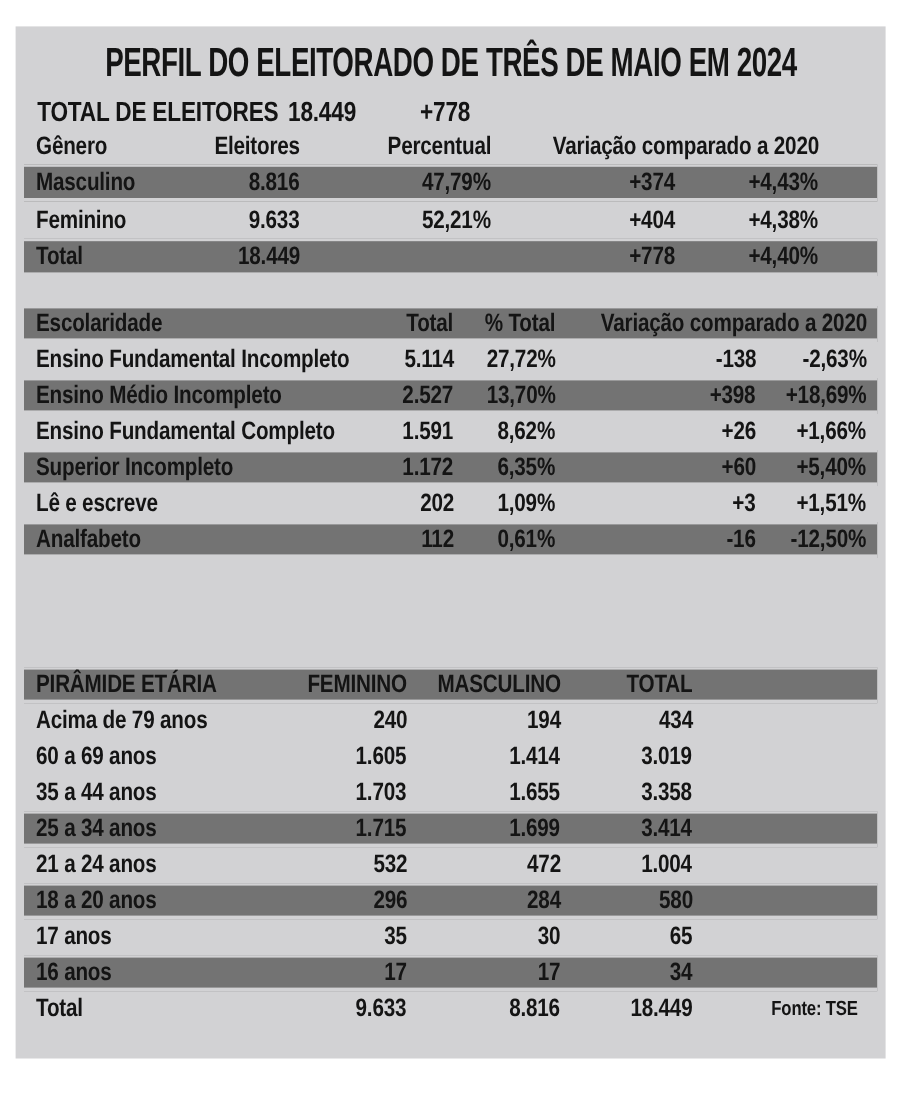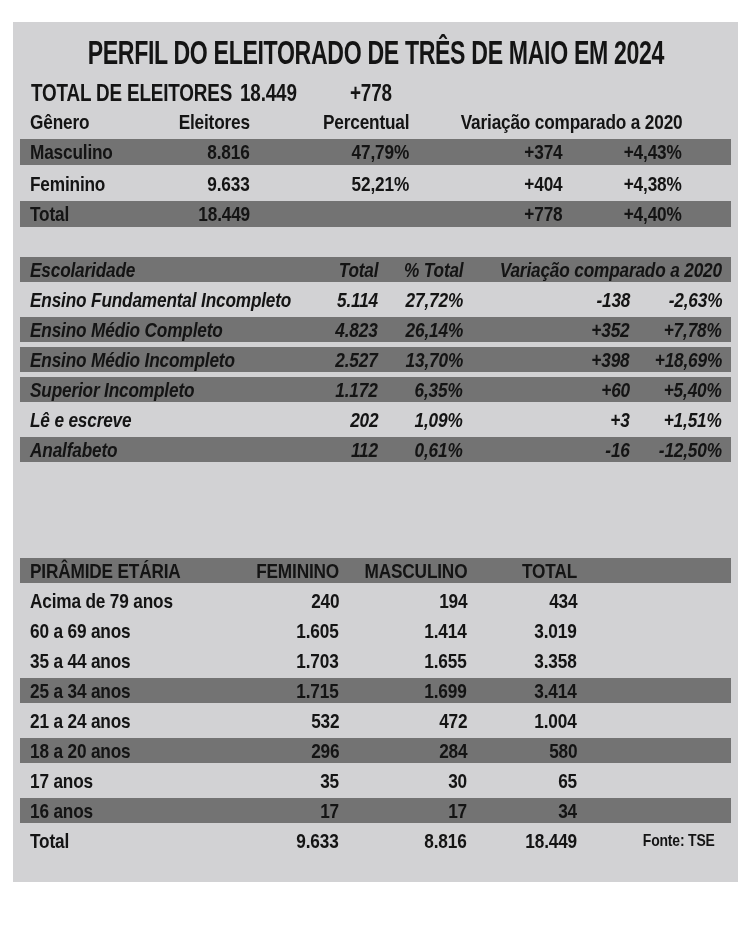--- a/index.html
+++ b/index.html
@@ -8,21 +8,21 @@
   .panel { position:absolute; left:13px; top:22px; width:725px; height:900px; background:#d2d2d4; }
 
   .title-row { position:absolute; left:0; right:0; top:8px; height:44px; display:flex; justify-content:center; align-items:center; }
   .title-row span { font-size:34px; font-weight:700; white-space:nowrap; transform:scaleX(0.68); letter-spacing:-0.5px; }
 
   .total-row { position:absolute; left:0; right:0; top:56px; height:30px;text-align:right; }
   .total-row .cell { font-size:23px; }
 
   .tbl { position:absolute; left:7px; width:711px; }
   #t1 { top:84px; }
-  #t2 { top:233px;font-style:italic; }
+  #t2 { top:233px; }
   #t3 { top:534px; }
 
   .row { position:relative; height:31px; }
   .r30 { height:30px; }
   .row.band { background:#737373; border-top:2px solid #d2d2d4; border-bottom:3px solid #d2d2d4; }
 
   .cell { position:absolute; top:0; height:100%; display:flex; align-items:center;
           white-space:nowrap; font-size:21px; font-weight:700; letter-spacing:-0.2px; }
   .cl { transform:scaleX(0.82); transform-origin:left center; }
   .cr { transform:scaleX(0.82); transform-origin:right center; justify-content:flex-end; }
@@ -88,33 +88,33 @@
         <span class="cell cr t2c5">Variação comparado a 2020</span>
       </div>
       <div class="row r30">
         <span class="cell cl c1">Ensino Fundamental Incompleto</span>
         <span class="cell cr t2c2">5.114</span>
         <span class="cell cr t2c3">27,72%</span>
         <span class="cell cr t2c4">-138</span>
         <span class="cell cr t2c5">-2,63%</span>
       </div>
       <div class="row r30 band">
-        <span class="cell cl c1">Ensino Médio Completo</span>
-        <span class="cell cr t2c2">4.823</span>
-        <span class="cell cr t2c3">26,14%</span>
-        <span class="cell cr t2c4">+352</span>
-        <span class="cell cr t2c5">+7,78%</span>
-      </div>
-      <div class="row r30 band">
         <span class="cell cl c1">Ensino Médio Incompleto</span>
         <span class="cell cr t2c2">2.527</span>
         <span class="cell cr t2c3">13,70%</span>
         <span class="cell cr t2c4">+398</span>
         <span class="cell cr t2c5">+18,69%</span>
       </div>
+      <div class="row r30">
+        <span class="cell cl c1">Ensino Fundamental Completo</span>
+        <span class="cell cr t2c2">1.591</span>
+        <span class="cell cr t2c3">8,62%</span>
+        <span class="cell cr t2c4">+26</span>
+        <span class="cell cr t2c5">+1,66%</span>
+      </div>
       <div class="row r30 band">
         <span class="cell cl c1">Superior Incompleto</span>
         <span class="cell cr t2c2">1.172</span>
         <span class="cell cr t2c3">6,35%</span>
         <span class="cell cr t2c4">+60</span>
         <span class="cell cr t2c5">+5,40%</span>
       </div>
       <div class="row r30">
         <span class="cell cl c1">Lê e escreve</span>
         <span class="cell cr t2c2">202</span>

